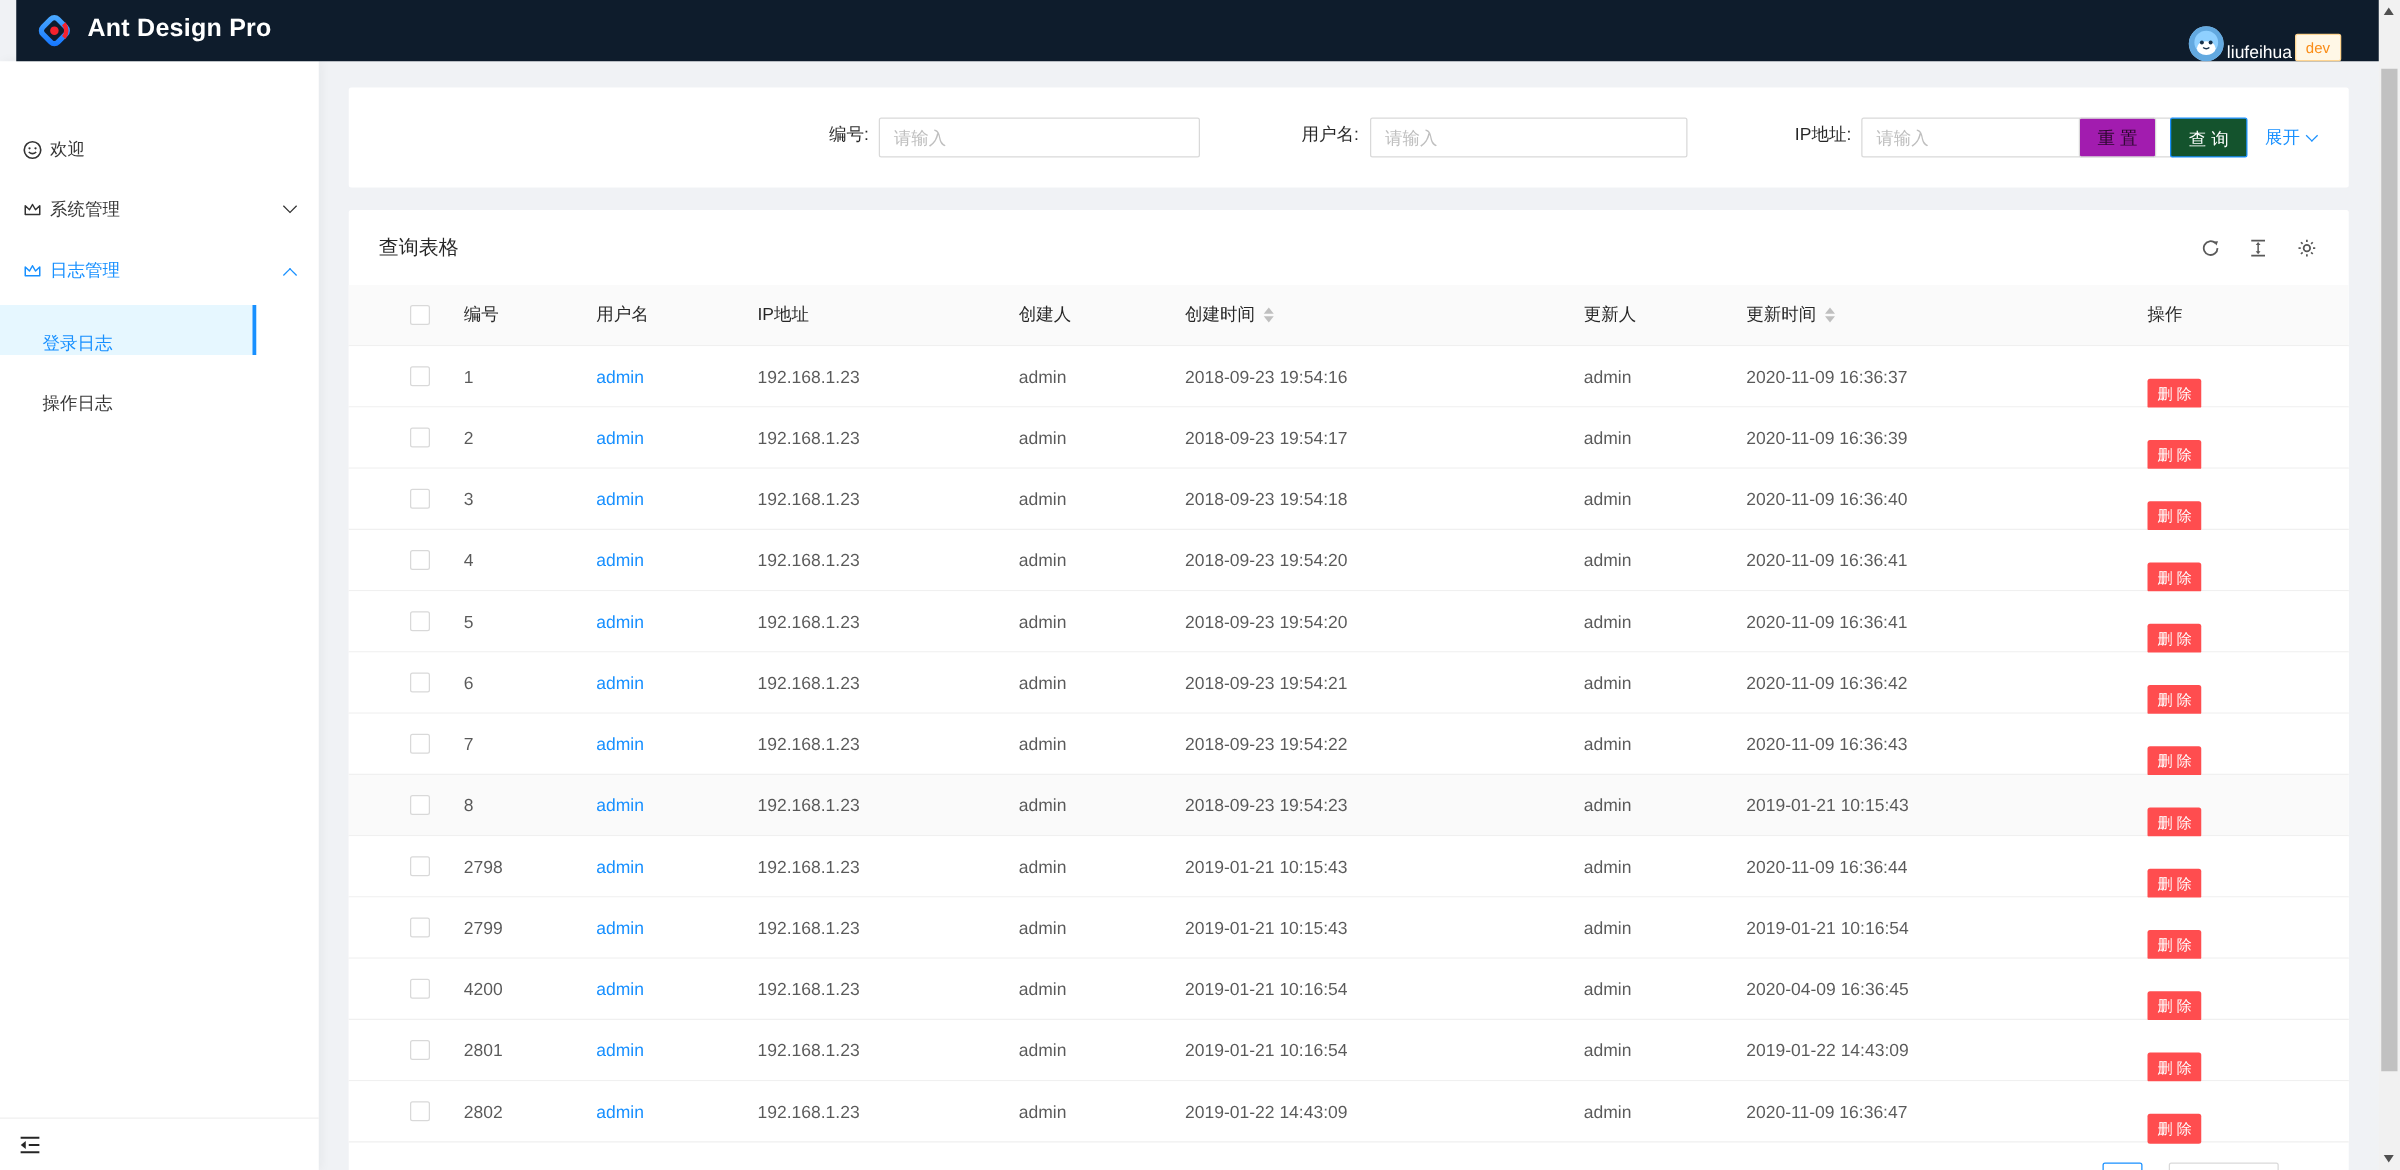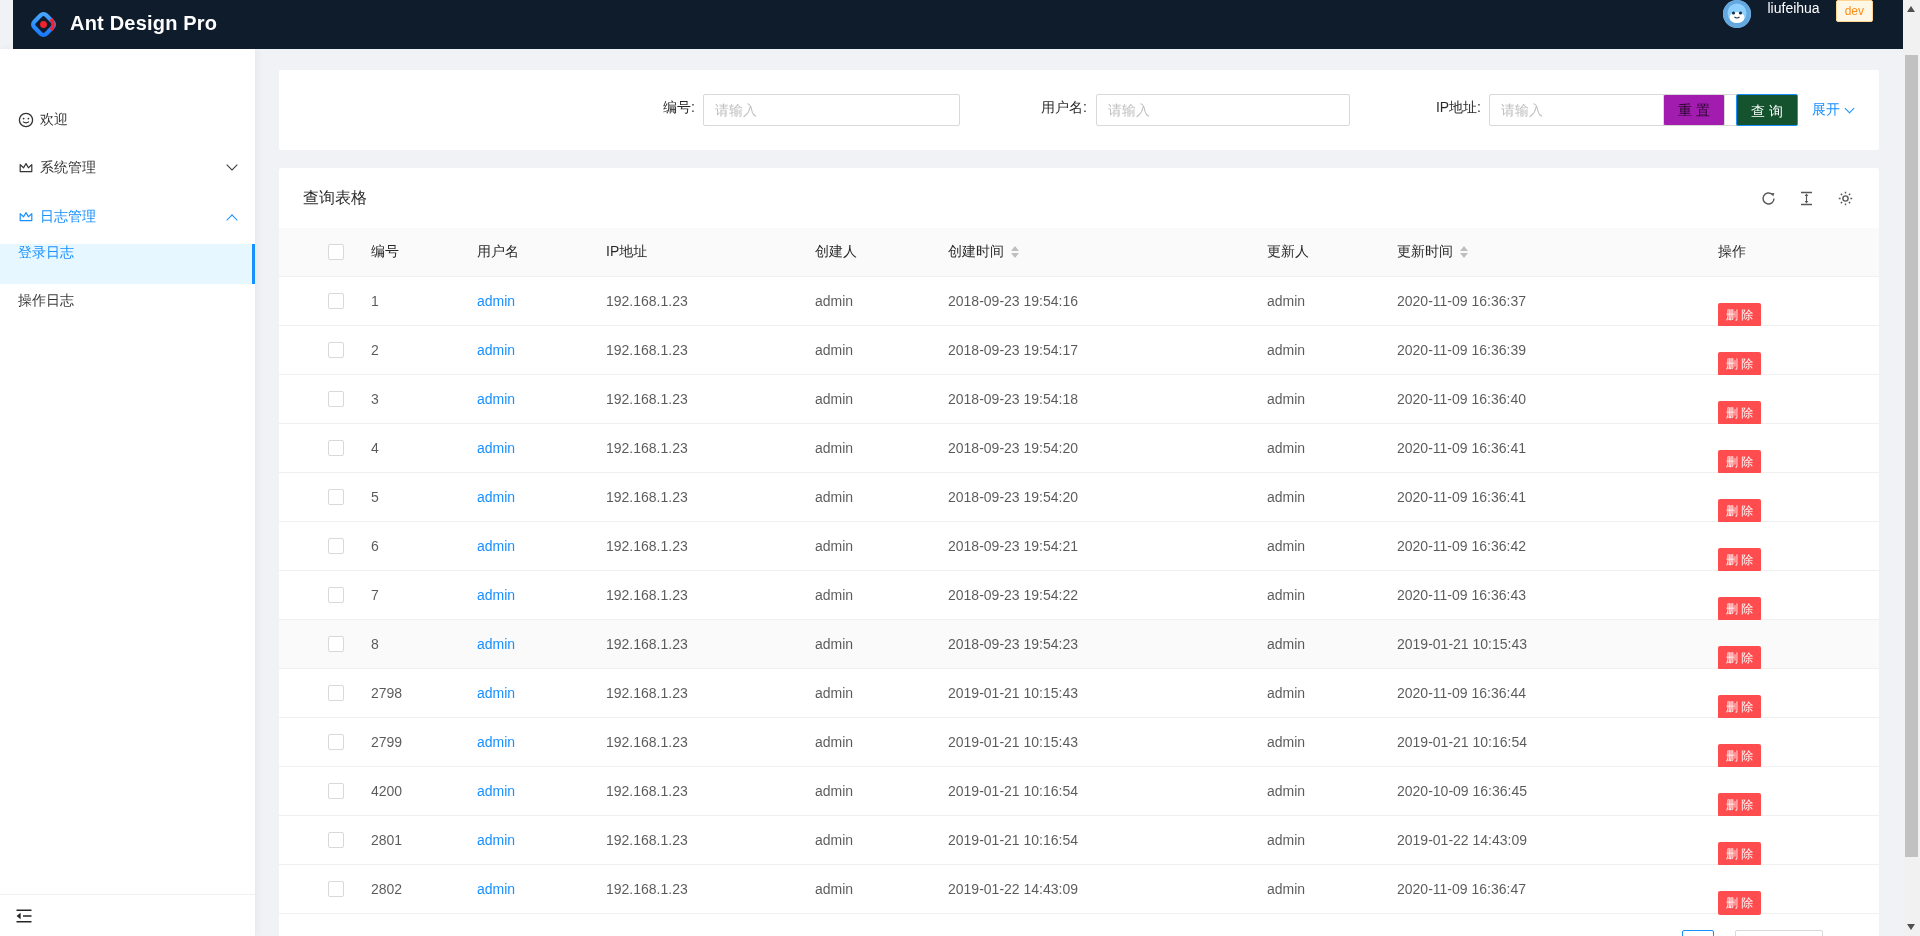--- a/index.html
+++ b/index.html
@@ -3,33 +3,33 @@
 <meta charset="utf-8">
 <style>
   * { margin:0; padding:0; box-sizing:border-box; }
   html,body { width:1920px; height:936px; overflow:hidden; }
   body { font-family:"Liberation Sans","DejaVu Sans",sans-serif; font-size:14px; color:rgba(0,0,0,.65); background:#f0f2f5; position:relative; }
 
   
   .app-header { position:absolute; left:13px; top:0; width:1920px; height:49px; background:#0e1c2c; display:flex; align-items:center; z-index:30; }
   .logo { position:absolute; left:14px; top:8px; width:33px; height:33px; }
   .app-title { position:absolute; left:57px; top:12px; color:#fff; font-size:20px; font-weight:bold; letter-spacing:.2px; }
-  .hdr-right { position:absolute; right:60px; top:0; height:49px; display:flex; align-items:flex-start; gap:16px; }
+  .hdr-right { position:absolute; right:60px; top:0; height:49px; display:flex; align-items:flex-end; gap:2px; }
   .avatar { width:28px; height:28px; border-radius:50%; overflow:hidden; background:#8ec8f5; }
   .hdr-user { color:#fff; font-size:14px; }
   .env-tag { background:#fff7e6; border:1px solid #ffd591; color:#fa8c16; font-size:12px; line-height:20px; padding:0 8px; border-radius:2px; }
 
   
   .sidebar { position:absolute; left:0; top:49px; width:255px; height:887px; background:#fff; box-shadow:2px 0 8px rgba(29,35,41,.05); z-index:20; }
   .menu-item { position:absolute; left:0; width:255px; height:40px; display:flex; align-items:center; color:rgba(0,0,0,.8); cursor:pointer; }
   .menu-item .mi-icon { position:absolute; left:18px; top:12px; width:16px; height:16px; }
   .menu-item .mi-label { position:absolute; left:40px; }
   .menu-item .mi-chev { position:absolute; left:228px; top:16px; }
   .menu-item.active { color:#1890ff; }
-  .sub-item { position:absolute; left:0; width:255px; height:40px; display:flex; align-items:flex-start; padding-left:18px; color:rgba(0,0,0,.8); cursor:pointer; }
+  .sub-item { position:absolute; left:0; width:205px; height:40px; display:flex; align-items:flex-end; padding-left:34px; color:rgba(0,0,0,.8); cursor:pointer; }
   .sub-item.selected { background:#e6f7ff; color:#1890ff; }
   .sub-item.selected::after { content:""; position:absolute; right:0; top:0; width:3px; height:100%; background:#1890ff; }
   .chev { width:8px; height:8px; border-right:1.5px solid currentColor; border-bottom:1.5px solid currentColor; display:inline-block; }
   .chev.down { transform:rotate(45deg); margin-top:-3px; }
   .chev.up { transform:rotate(225deg); margin-top:3px; }
   .side-footer { position:absolute; left:0; bottom:0; width:255px; height:42px; border-top:1px solid #f0f0f0; display:flex; align-items:center; padding-left:15px; }
 
   
   .card { position:absolute; background:#fff; border-radius:2px; }
   .search-card { left:279px; top:70px; width:1600px; height:80px; }
@@ -517,21 +517,21 @@
         <div class="t-cell c4">
           <span>admin</span>
         </div>
         <div class="t-cell c5">
           <span>2019-01-21 10:16:54</span>
         </div>
         <div class="t-cell c6">
           <span>admin</span>
         </div>
         <div class="t-cell c7">
-          <span>2020-10-09 16:36:45</span>
+          <span>2020-04-09 16:36:45</span>
         </div>
         <div class="t-cell c8">
           <button class="del-btn">删 除</button>
         </div>
       </div>
       <div class="t-row">
         <div class="t-cell c0">
           <span class="checkbox"></span>
         </div>
         <div class="t-cell c1">

